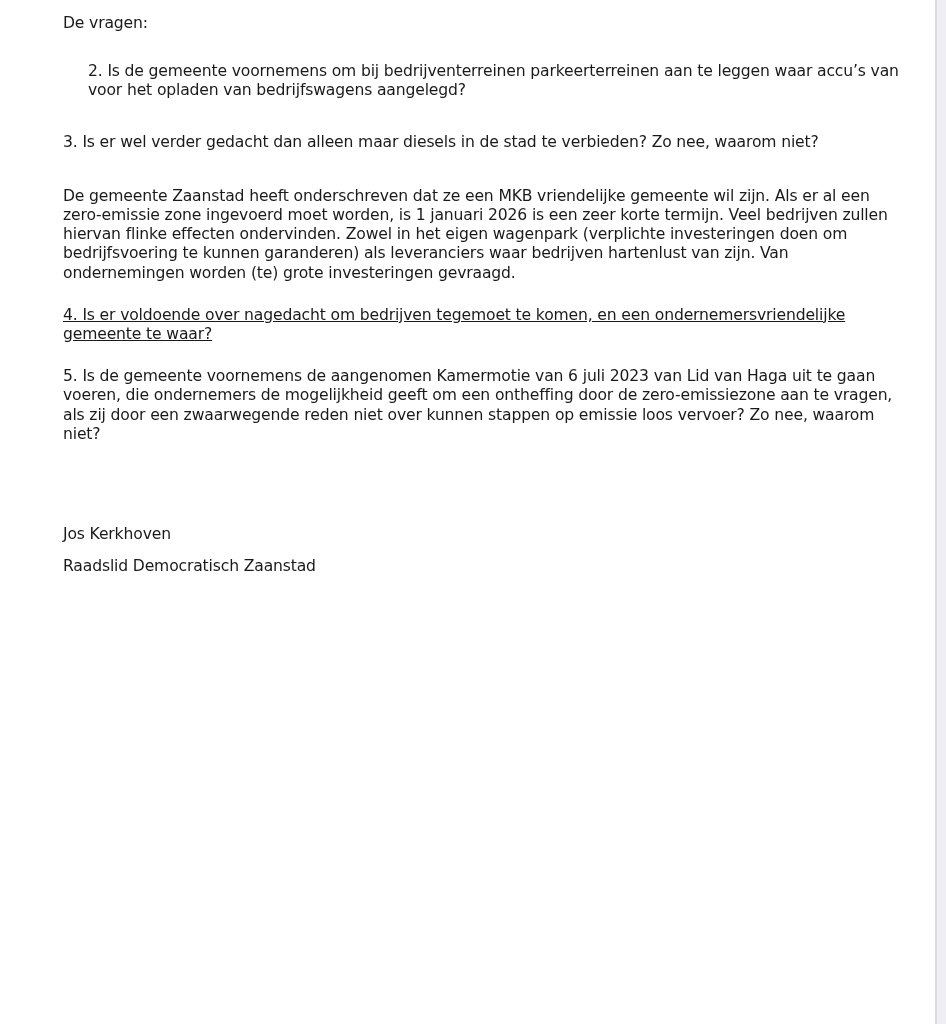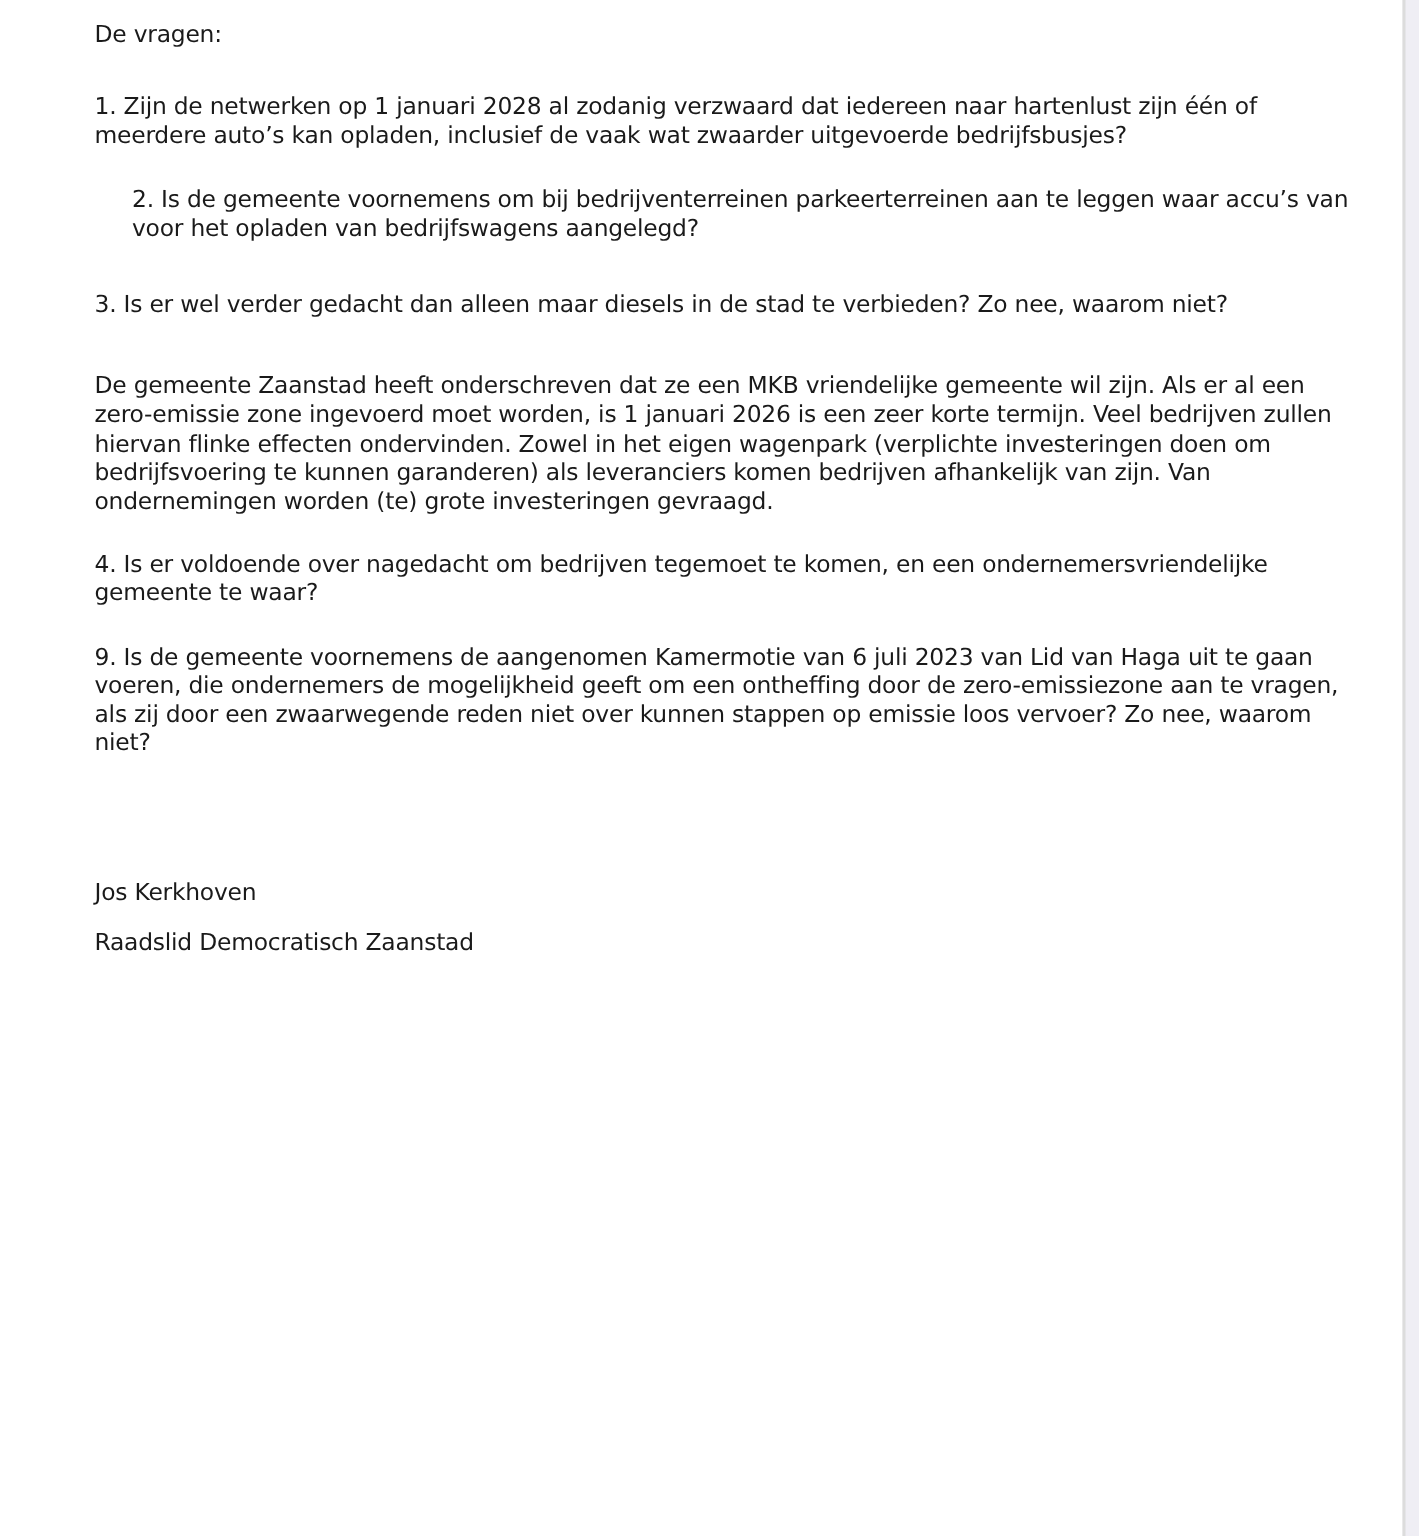--- a/index.html
+++ b/index.html
@@ -48,64 +48,60 @@
     .para {
       margin: 0;
       white-space: normal;
     }
     .line { display: block; white-space: nowrap; }
     .p-heading { margin-bottom: 29px; }
     .p-q1 { margin-bottom: 23px; }
     .p-q2 { margin-bottom: 32px; margin-left: 25px; }
     .p-q3 { margin-bottom: 35px; }
     .p-intro { margin-bottom: 23px; }
-    .p-q4 { margin-bottom: 23px; }
+    .p-q4 { margin-bottom: 23px; text-decoration: underline; }
     .p-q5 { margin-bottom: 81px; }
     .p-name { margin-bottom: 13px; }
   </style>
 </head>
 <body>
 
 <div class="viewport">
   <div class="page">
     <div class="content">
 
       <p class="para p-heading">
         <span class="line">De vragen:</span>
       </p>
 
-      <p class="para p-q1">
-        <span class="line">1. Zijn de netwerken op 1 januari 2028 al zodanig verzwaard dat iedereen naar hartenlust zijn één of</span>
-        <span class="line">meerdere auto’s kan opladen, inclusief de vaak wat zwaarder uitgevoerde bedrijfsbusjes?</span>
-      </p>
 
       <p class="para p-q2">
         <span class="line">2. Is de gemeente voornemens om bij bedrijventerreinen parkeerterreinen aan te leggen waar accu’s van</span>
         <span class="line">voor het opladen van bedrijfswagens aangelegd?</span>
       </p>
 
       <p class="para p-q3">
         <span class="line">3. Is er wel verder gedacht dan alleen maar diesels in de stad te verbieden? Zo nee, waarom niet?</span>
       </p>
 
       <p class="para p-intro">
         <span class="line">De gemeente Zaanstad heeft onderschreven dat ze een MKB vriendelijke gemeente wil zijn. Als er al een</span>
         <span class="line">zero-emissie zone ingevoerd moet worden, is 1 januari 2026 is een zeer korte termijn. Veel bedrijven zullen</span>
         <span class="line">hiervan flinke effecten ondervinden. Zowel in het eigen wagenpark (verplichte investeringen doen om</span>
-        <span class="line">bedrijfsvoering te kunnen garanderen) als leveranciers komen bedrijven afhankelijk van zijn. Van</span>
+        <span class="line">bedrijfsvoering te kunnen garanderen) als leveranciers waar bedrijven hartenlust van zijn. Van</span>
         <span class="line">ondernemingen worden (te) grote investeringen gevraagd.</span>
       </p>
 
       <p class="para p-q4">
         <span class="line">4. Is er voldoende over nagedacht om bedrijven tegemoet te komen, en een ondernemersvriendelijke</span>
         <span class="line">gemeente te waar?</span>
       </p>
 
       <p class="para p-q5">
-        <span class="line">9. Is de gemeente voornemens de aangenomen Kamermotie van 6 juli 2023 van Lid van Haga uit te gaan</span>
+        <span class="line">5. Is de gemeente voornemens de aangenomen Kamermotie van 6 juli 2023 van Lid van Haga uit te gaan</span>
         <span class="line">voeren, die ondernemers de mogelijkheid geeft om een ontheffing door de zero-emissiezone aan te vragen,</span>
         <span class="line">als zij door een zwaarwegende reden niet over kunnen stappen op emissie loos vervoer? Zo nee, waarom</span>
         <span class="line">niet?</span>
       </p>
 
       <p class="para p-name">
         <span class="line">Jos Kerkhoven</span>
       </p>
 
       <p class="para">

